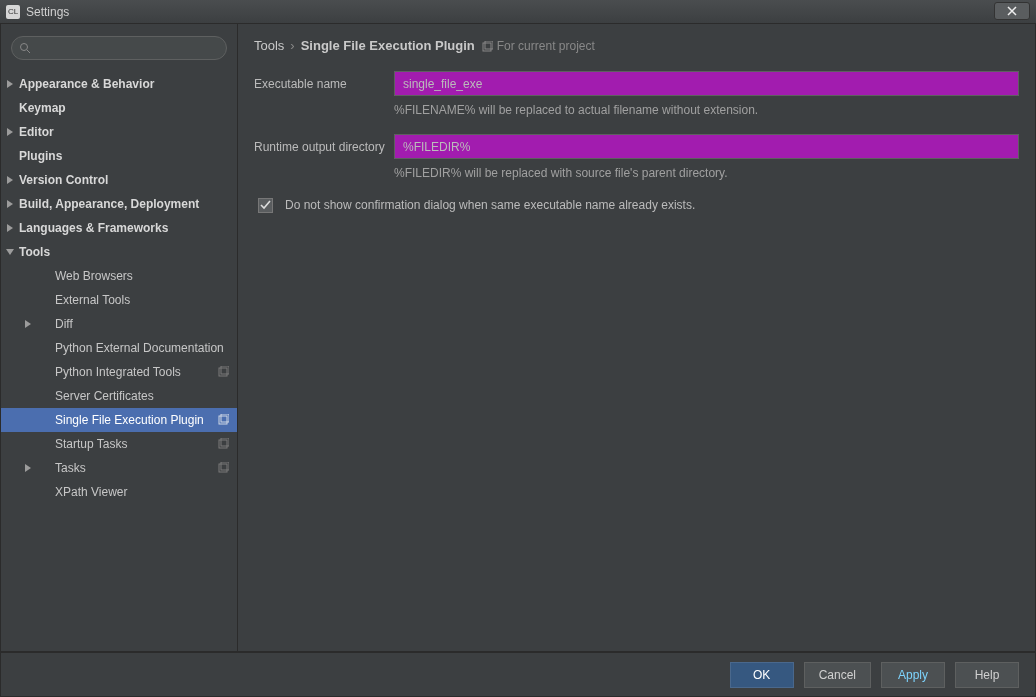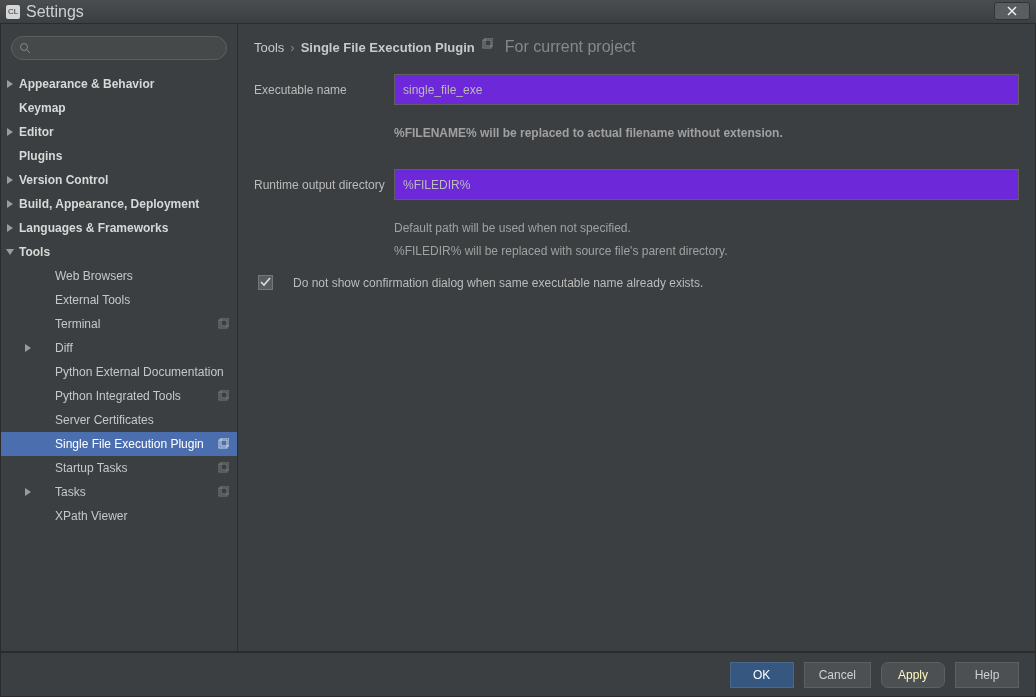--- a/index.html
+++ b/index.html
@@ -17,21 +17,21 @@
   height: 24px;
   background: linear-gradient(#4a4d4f,#3c3f41);
   border-bottom: 1px solid #2b2b2b;
   display: flex;
   align-items: center;
   padding-left: 6px;
 }
 .titlebar .appicon {
   width: 14px; height: 14px; background:#d6d6d6; border-radius:2px; display:flex;align-items:center;justify-content:center;font-size:8px;color:#333;font-weight:normal;margin-right:6px;
 }
-.titlebar .title { color:#d0d0d0; font-size:16px; }
+.titlebar .title { color:#d0d0d0; font-size:12px; }
 .titlebar .close {
   position:absolute; right:6px; top:2px; width:36px;height:18px;background:#5a5d5f;border:1px solid #333;border-radius:3px;display:flex;align-items:center;justify-content:center;color:#eee;font-weight:bold;cursor:pointer;
 }
 .content {
   display:flex;
   height: calc(697px - 24px - 45px);
   border:1px solid #2b2b2b;
   border-top:none;
 }
 .sidebar {
@@ -81,50 +81,50 @@
 .main {
   flex:1;
   padding:14px 16px;
   overflow:auto;
 }
 .breadcrumb {
   display:flex; align-items:center; gap:6px;
   color:#c9c9c9; font-size:13px; margin-bottom:18px;
 }
 .breadcrumb .sep { color:#888; }
-.breadcrumb .for-proj { color:#888; font-size:16px; display:flex;align-items:flex-start;gap:12px; }
+.breadcrumb .for-proj { color:#888; font-size:12px; display:flex;align-items:flex-end;gap:4px; }
 .breadcrumb-icon { width:12px;height:12px;color:#888; }
-.form-row { display:flex; align-items:center; margin-bottom:18px; }
+.form-row { display:flex; align-items:center; margin-bottom:4px; }
 .form-label { width:140px; color:#bbb; font-size:12px; }
 .form-input {
-  flex:1; height:31px; background:#6d28d9; border:1px solid #5e6060;
+  flex:1; height:25px; background:#a21caf; border:1px solid #5e6060;
   color:#bbb; padding:0 8px; font-size:12px; outline:none;
 }
 .help-text { margin-left:140px; color:#a0a0a0; font-size:12px; line-height:1.7; margin-bottom:8px; }
 .help-text div { margin-bottom:2px; }
-.checkbox-row { display:flex; align-items:center; gap:20px; margin-top:14px; padding-left:4px; }
+.checkbox-row { display:flex; align-items:center; gap:12px; margin-top:14px; padding-left:4px; }
 .checkbox {
   width:15px;height:15px;background:#5a5d5f;border:1px solid #777;display:flex;align-items:center;justify-content:center;color:#ddd;font-size:11px;cursor:pointer;
 }
 .footer {
   height:45px;
   border:1px solid #2b2b2b;
   border-top:1px solid #2b2b2b;
   display:flex; align-items:center; justify-content:flex-end;
   gap:10px; padding-right:16px;
   background:#3c3f41;
 }
 .btn {
   min-width:64px; height:26px; padding:0 14px;
   background:#4c5052; border:1px solid #5e6060;
   color:#d0d0d0; font-size:12px; cursor:pointer;
   display:flex;align-items:center;justify-content:center;
 }
 .btn.primary { background:#365880; border-color:#4a688c; color:#fff; }
-.btn.disabled { color:#fef9c3; cursor:default;border-radius:7px; }
+.btn.disabled { color:#7dd3fc; cursor:default; }
 svg { display:block; }
 </style>
 </head>
 <body>
 
 <div class="titlebar">
   <div class="appicon">CL</div>
   <div class="title">Settings</div>
   <div class="close">
     <svg width="10" height="10" viewBox="0 0 10 10">
@@ -193,27 +193,20 @@
           </svg>
         <span>Tools</span>
       </div>
 
       <div class="tree-item level2">
         <span>Web Browsers</span>
       </div>
       <div class="tree-item level2">
         <span>External Tools</span>
       </div>
-      <div class="tree-item level2">
-        <span>Terminal</span>
-        <svg class="proj-icon" viewBox="0 0 12 12">
-            <rect x="2" y="2" width="8" height="8" fill="none" stroke="#7a7a7a"></rect>
-            <rect x="4" y="0" width="8" height="8" fill="none" stroke="#7a7a7a"></rect>
-          </svg>
-      </div>
       <div class="tree-item level1">
         <svg class="caret" viewBox="0 0 10 10">
             <path d="M2 1 L8 5 L2 9 Z" fill="#9c9c9c"></path>
           </svg>
         <span style="padding-left:18px">Diff</span>
       </div>
       <div class="tree-item level2">
         <span>Python External Documentation</span>
       </div>
       <div class="tree-item level2">
@@ -268,30 +261,29 @@
             <rect x="4" y="0" width="8" height="8" fill="none" stroke="#888"></rect>
           </svg>
         <span>For current project</span>
       </span>
     </div>
 
     <div class="form-row">
       <div class="form-label">Executable name</div>
       <input class="form-input" value="single_file_exe" style="">
     </div>
-    <div class="help-text" style="margin-left:140px; padding-left:0; margin-bottom:26px;font-weight:bold;">
+    <div class="help-text" style="margin-left:140px; padding-left:0; margin-bottom:14px;">
       <div>%FILENAME% will be replaced to actual filename without extension.</div>
     </div>
 
     <div class="form-row">
       <div class="form-label">Runtime output directory</div>
       <input class="form-input" value="%FILEDIR%" style="">
     </div>
     <div class="help-text">
-      <div>Default path will be used when not specified.</div>
       <div>%FILEDIR% will be replaced with source file's parent directory.</div>
     </div>
 
     <div class="checkbox-row">
       <div class="checkbox">
         <svg width="11" height="11" viewBox="0 0 11 11">
             <path d="M1 5 L4 8 L10 1" stroke="#ddd" stroke-width="1.6" fill="none"></path>
           </svg>
       </div>
       <span>Do not show confirmation dialog when same executable name already exists.</span>

